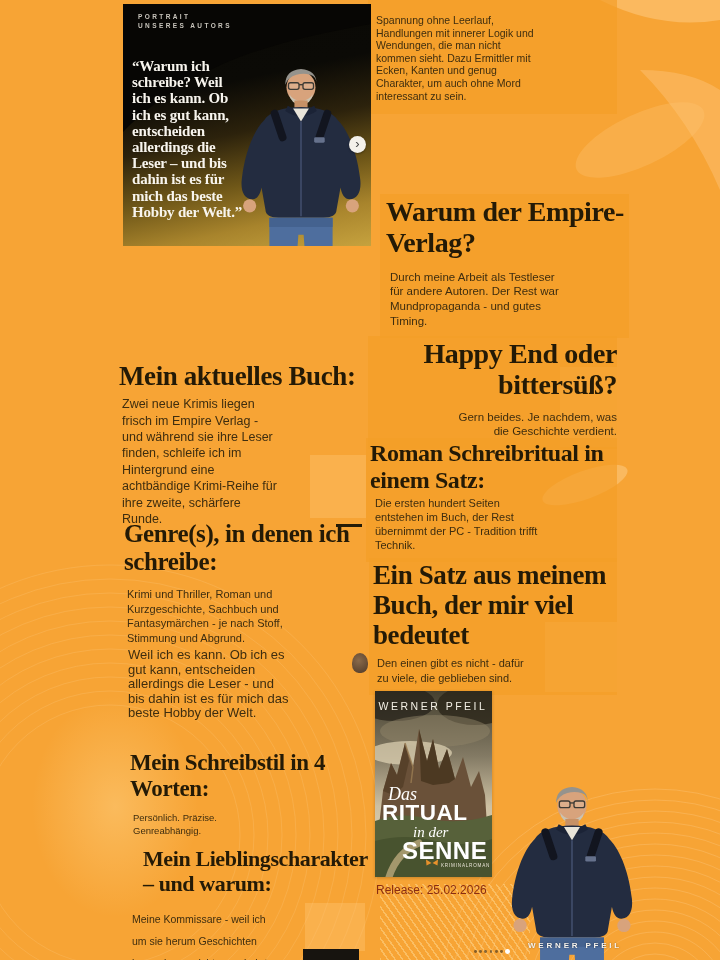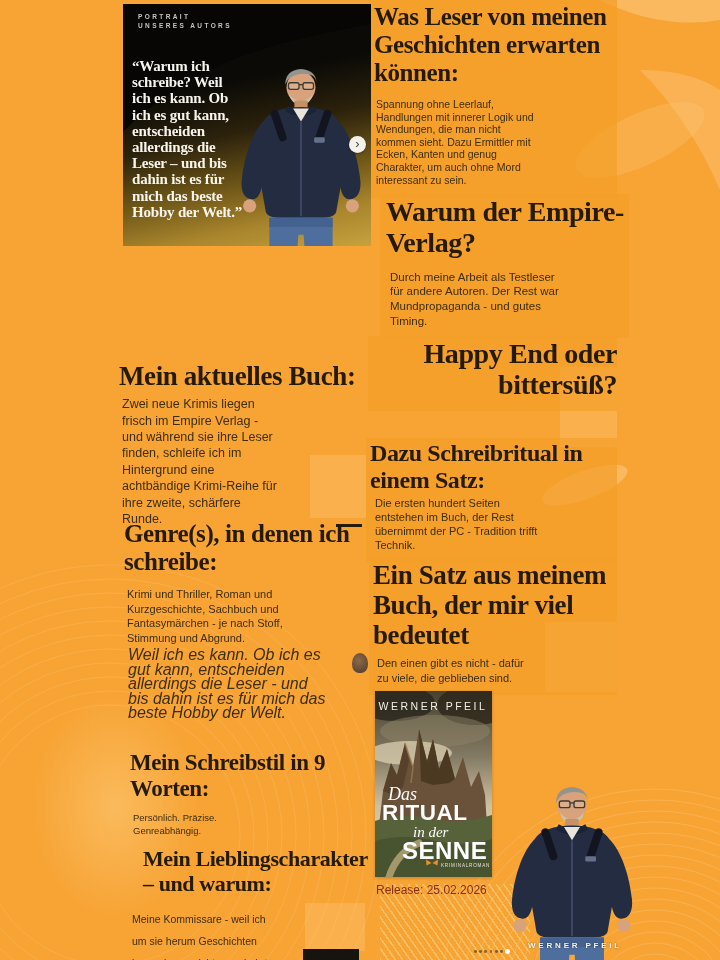--- a/index.html
+++ b/index.html
@@ -34,21 +34,21 @@
   .left-1 .title{font-size:27px;}
   .left-1 .body{margin-top:9px;font-size:12.5px;line-height:16.2px;}
   .left-2{left:119px;top:361px;width:252px;}
   .left-2 .title{font-size:27px;}
   .left-2 .body{margin:5px 0 0 3px;font-size:12.5px;line-height:16.4px;}
   .left-3{left:124px;top:520px;width:252px;}
   .left-3 .title{font-size:25px;}
   .left-3 .body{margin:11px 0 0 3px;font-size:11px;line-height:14.5px;}
   .left-4{left:126px;top:641px;width:242px;}
   .left-4 .title{font-size:25px;}
-  .left-4 .body{margin:7px 0 0 2px;font-size:16px;line-height:14.6px;font-style:italic;}
+  .left-4 .body{margin:7px 0 0 2px;font-size:13px;line-height:14.6px;}
   .left-5{left:130px;top:750px;width:242px;}
   .left-5 .title{font-size:23px;}
   .left-5 .body{margin:9px 0 0 3px;font-size:9.5px;line-height:13.5px;}
   .left-6{left:127px;top:847px;width:248px;}
   .left-6 .title{font-size:22px;margin-left:16px;}
   .left-6 .body{margin:12px 0 0 5px;font-size:10.5px;line-height:22px;}
 
   .right-1{left:368px;top:0;width:249px;padding:3px 0 12px 0;}
   .right-1 .title{font-size:25px;margin-left:6px;}
   .right-1 .body{margin:11px 0 0 8px;font-size:10.5px;line-height:12.6px;}
@@ -209,59 +209,58 @@
 Stimmung und Abgrund.</p>
   </section>
   <section class="sec left-4">
     <p class="body">Weil ich es kann. Ob ich es
 gut kann, entscheiden
 allerdings die Leser - und
 bis dahin ist es für mich das
 beste Hobby der Welt.</p>
   </section>
   <section class="sec left-5">
-    <h2 class="title">Mein Schreibstil in 9
+    <h2 class="title">Mein Schreibstil in 4
 Worten:</h2>
     <p class="body">Persönlich. Präzise.
 Genreabhängig.</p>
   </section>
   <section class="sec left-6">
     <h2 class="title">Mein Lieblingscharakter
 – und warum:</h2>
     <p class="body">Meine Kommissare - weil ich
 um sie herum Geschichten
 bauen kann, nicht umgekehrt.</p>
   </section>
 
   <section class="sec sec-right right-1">
-    <h2 class="title">Was Leser von meinen
-Geschichten erwarten
-können:</h2>
     <p class="body">Spannung ohne Leerlauf,
 Handlungen mit innerer Logik und
 Wendungen, die man nicht
 kommen sieht. Dazu Ermittler mit
 Ecken, Kanten und genug
 Charakter, um auch ohne Mord
 interessant zu sein.</p>
   </section>
   <section class="sec sec-right right-2">
     <h2 class="title">Warum der Empire-
 Verlag?</h2>
     <p class="body">Durch meine Arbeit als Testleser
 für andere Autoren. Der Rest war
 Mundpropaganda - und gutes
 Timing.</p>
   </section>
   <section class="sec sec-right right-3">
     <h2 class="title">Happy End oder
 bittersüß?</h2>
+    <p class="body">Gern beides. Je nachdem, was
+die Geschichte verdient.</p>
   </section>
   <section class="sec sec-right right-4">
-    <h2 class="title">Dazu Schreibritual in
+    <h2 class="title">Roman Schreibritual in
 einem Satz:</h2>
     <p class="body">Die ersten hundert Seiten
 entstehen im Buch, der Rest
 übernimmt der PC - Tradition trifft
 Technik.</p>
   </section>
   <section class="sec sec-right right-5">
     <h2 class="title">Ein Satz aus meinem
 Buch, der mir viel
 bedeutet</h2>

